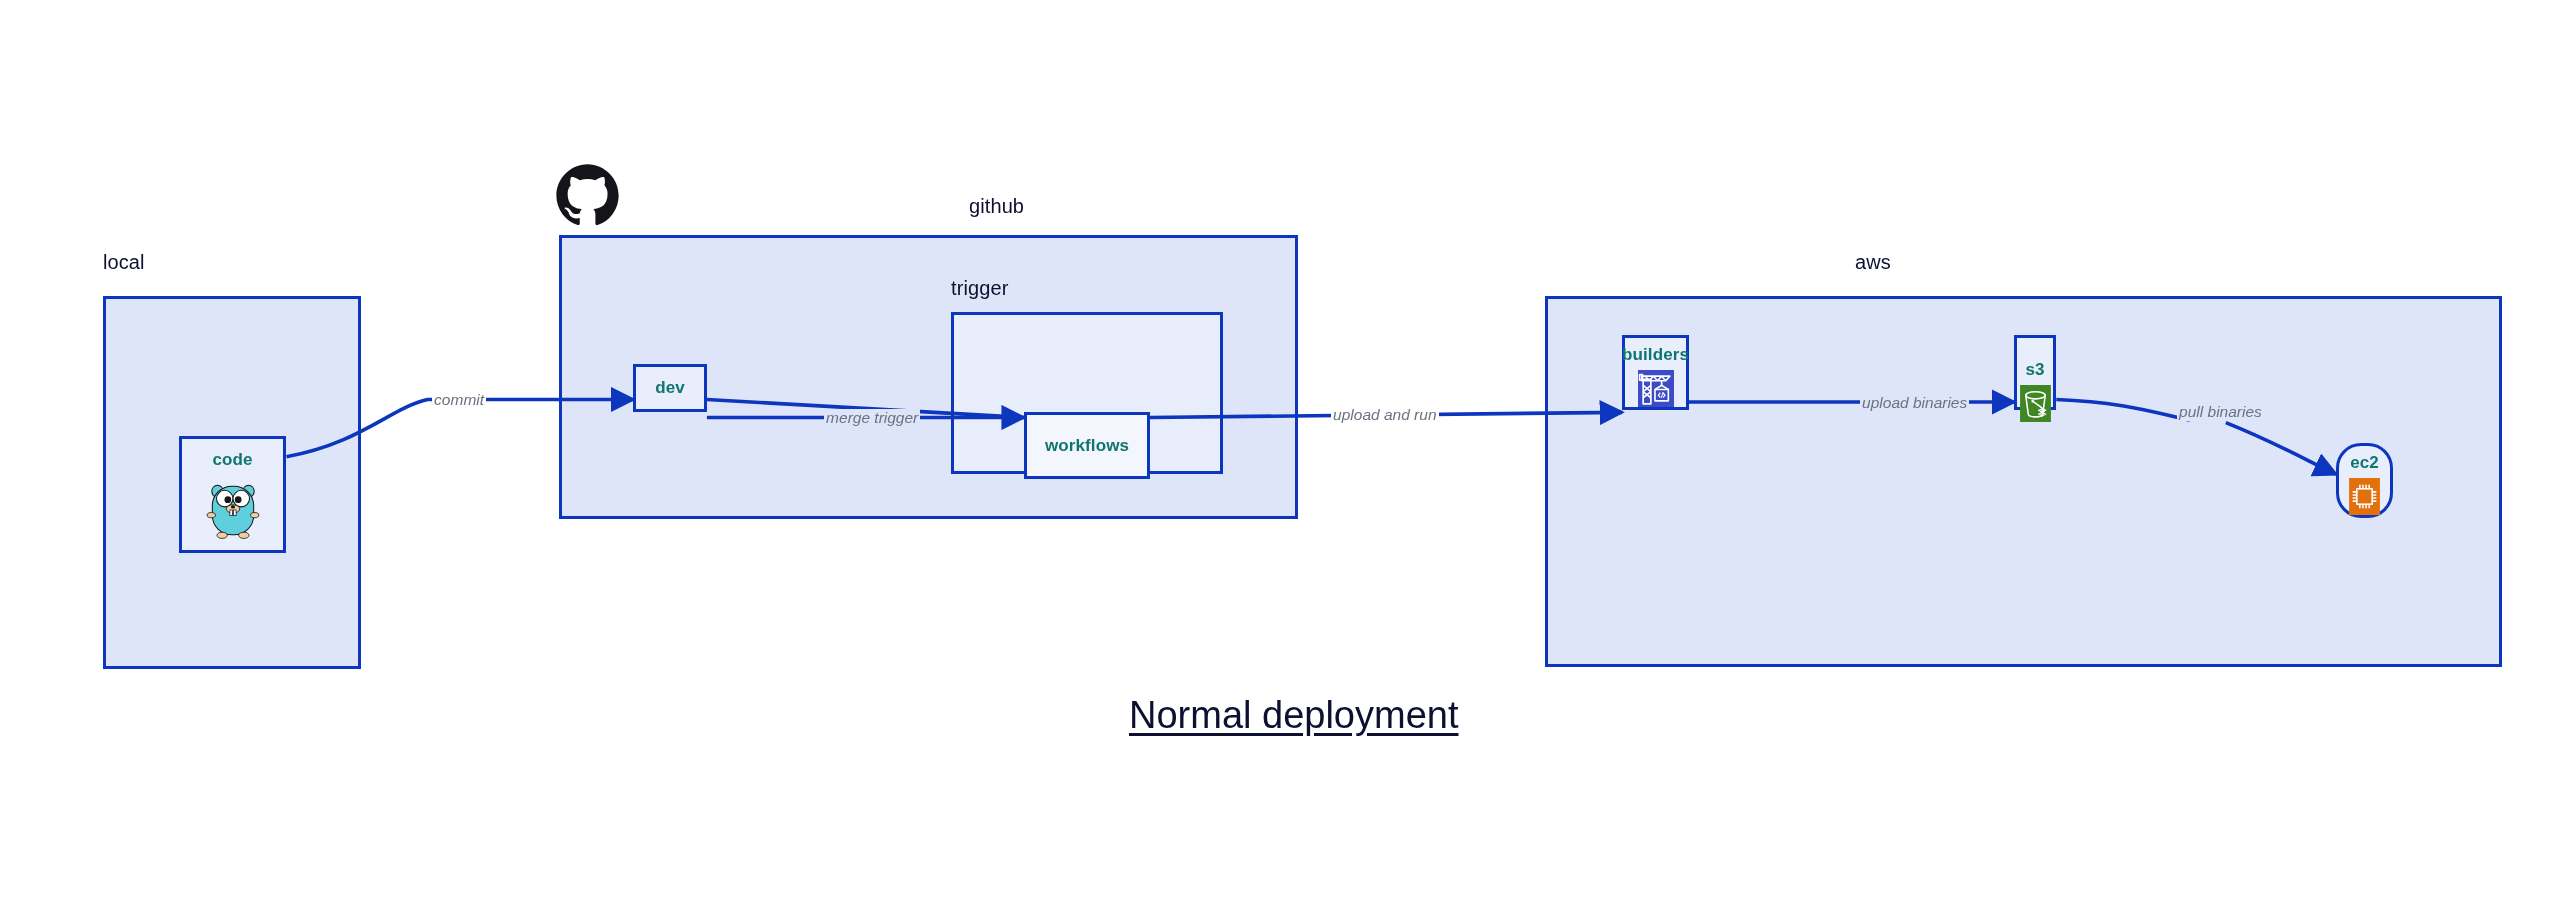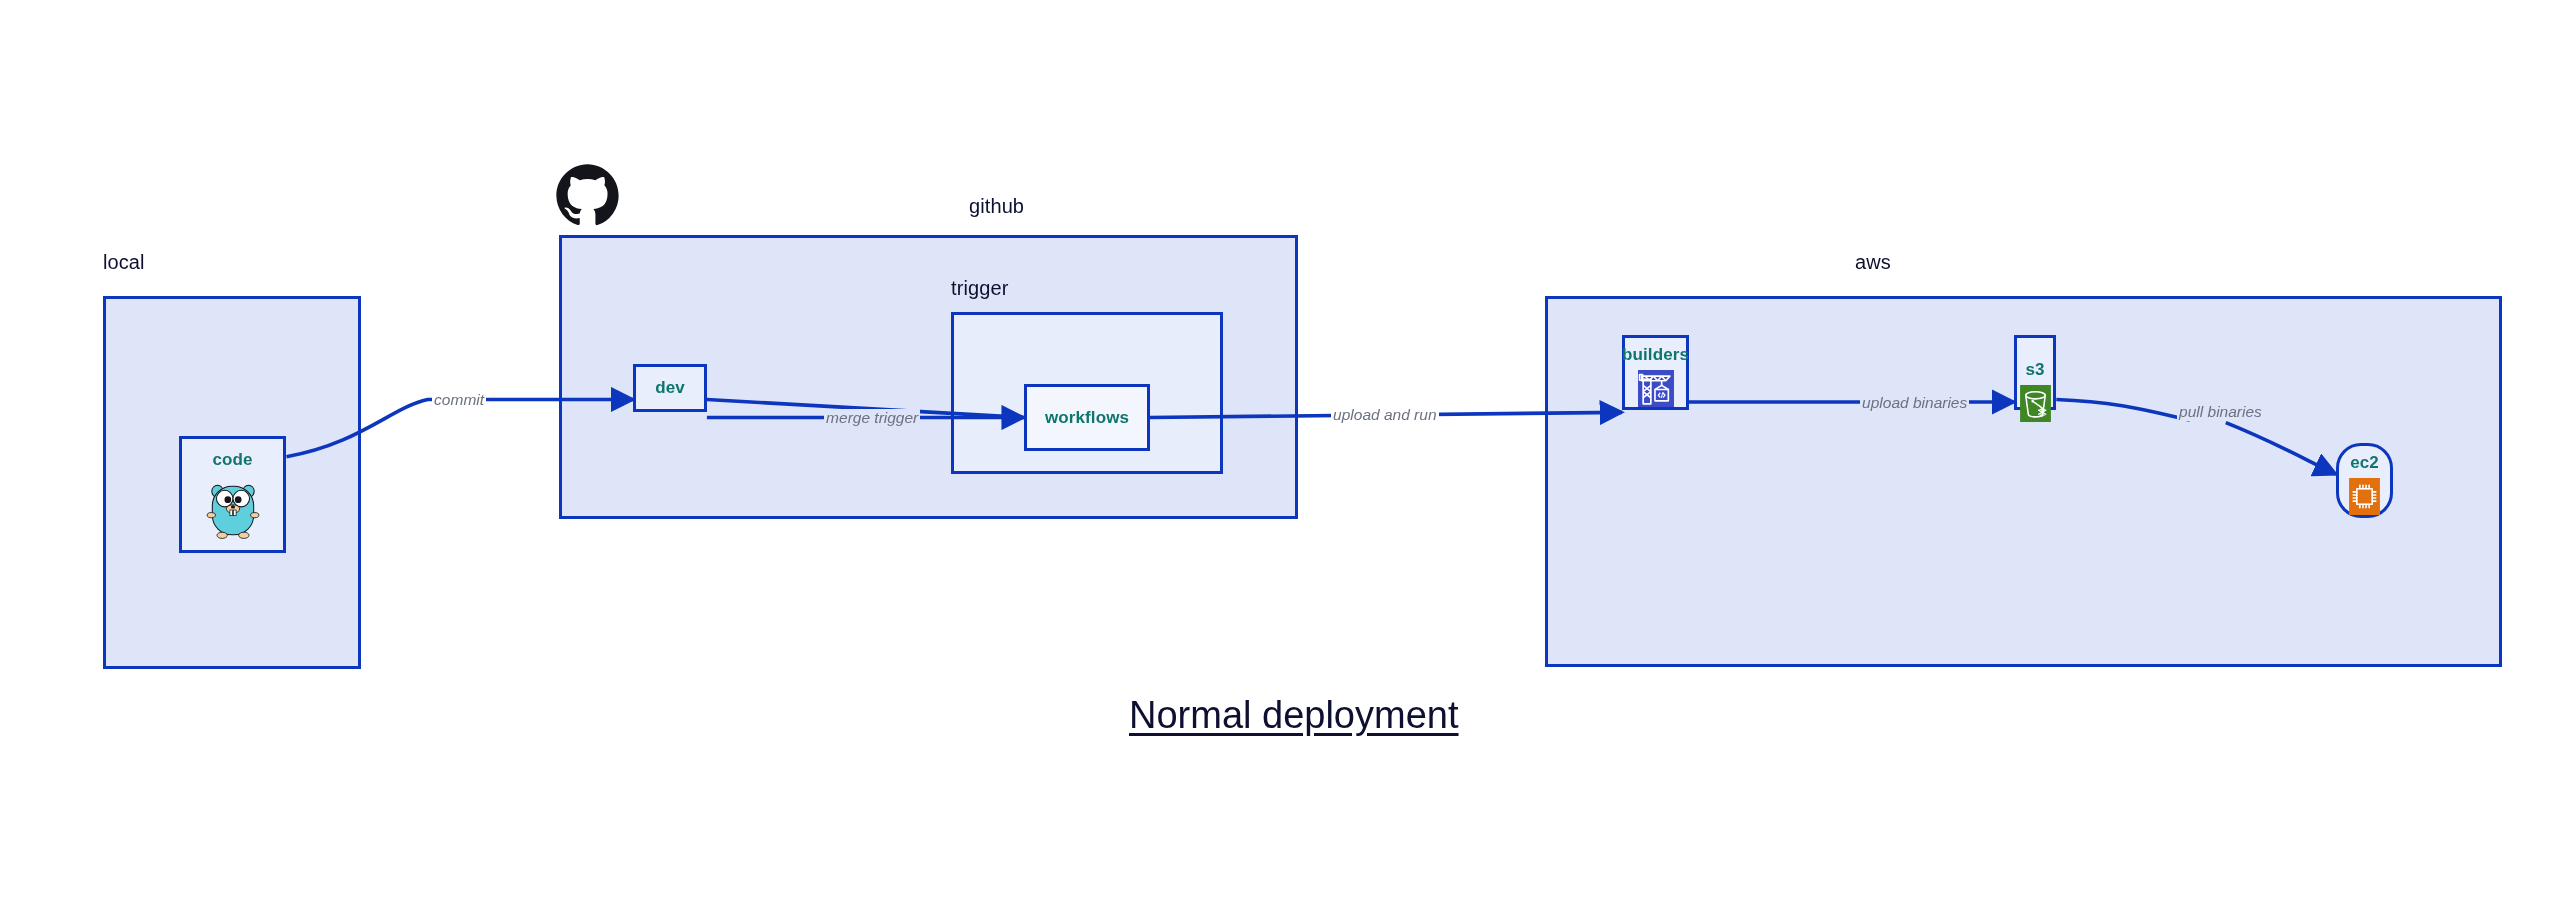--- a/index.html
+++ b/index.html
@@ -46,21 +46,21 @@
   }
 
   
   .node-box {
     border: 3.1px solid #0c36bd;
     background: #e9eefc;
     display: flex;
     flex-direction: column;
     align-items: center;
   }
-  .node-box.light { background: #f4f6fd; }
+  .node-box.light { background: #f4f6fd; margin-top: 28px; }
   .node-label {
     color: #0f766e;
     font-size: 17px;
     font-weight: bold;
     letter-spacing: 0.1px;
     white-space: nowrap;
     font-family: "Liberation Sans", sans-serif;
   }
   .node-icon {
     display: block;

